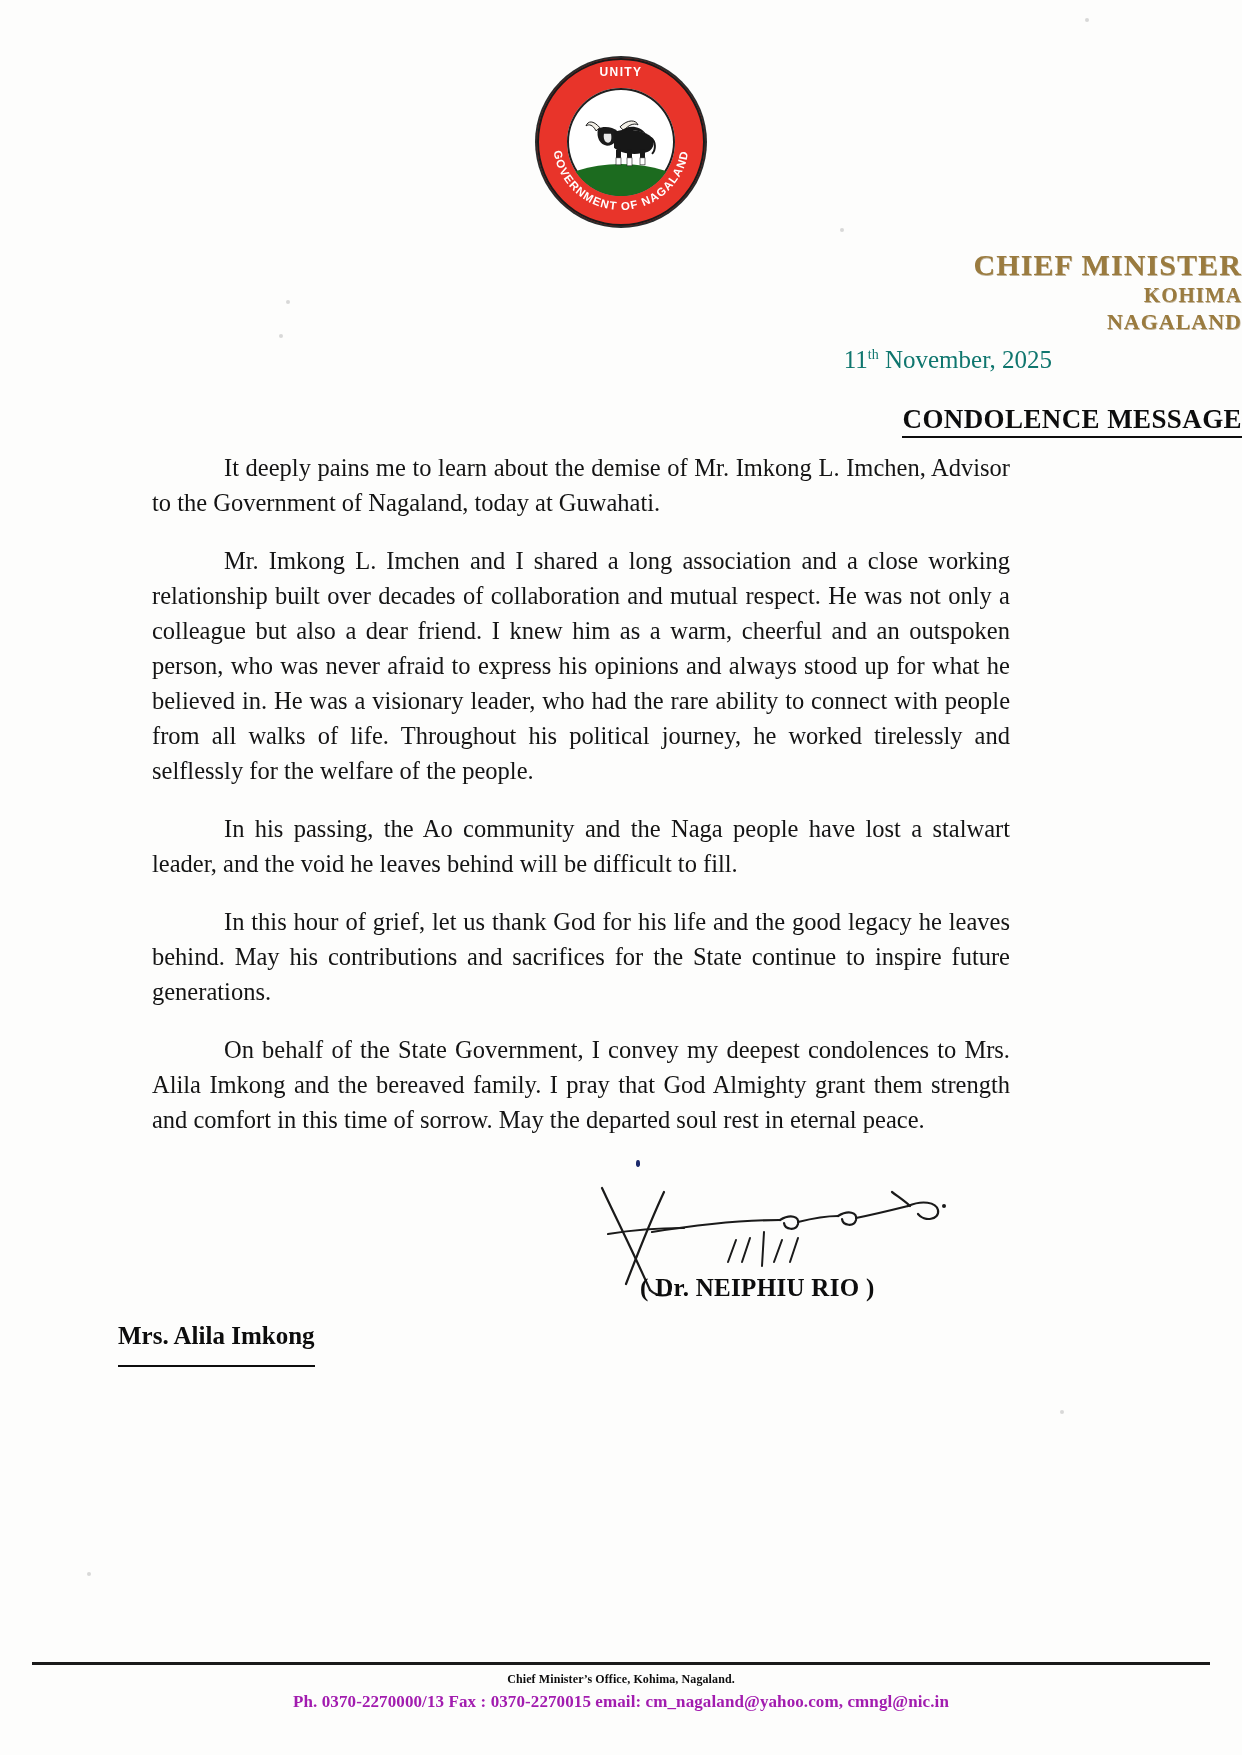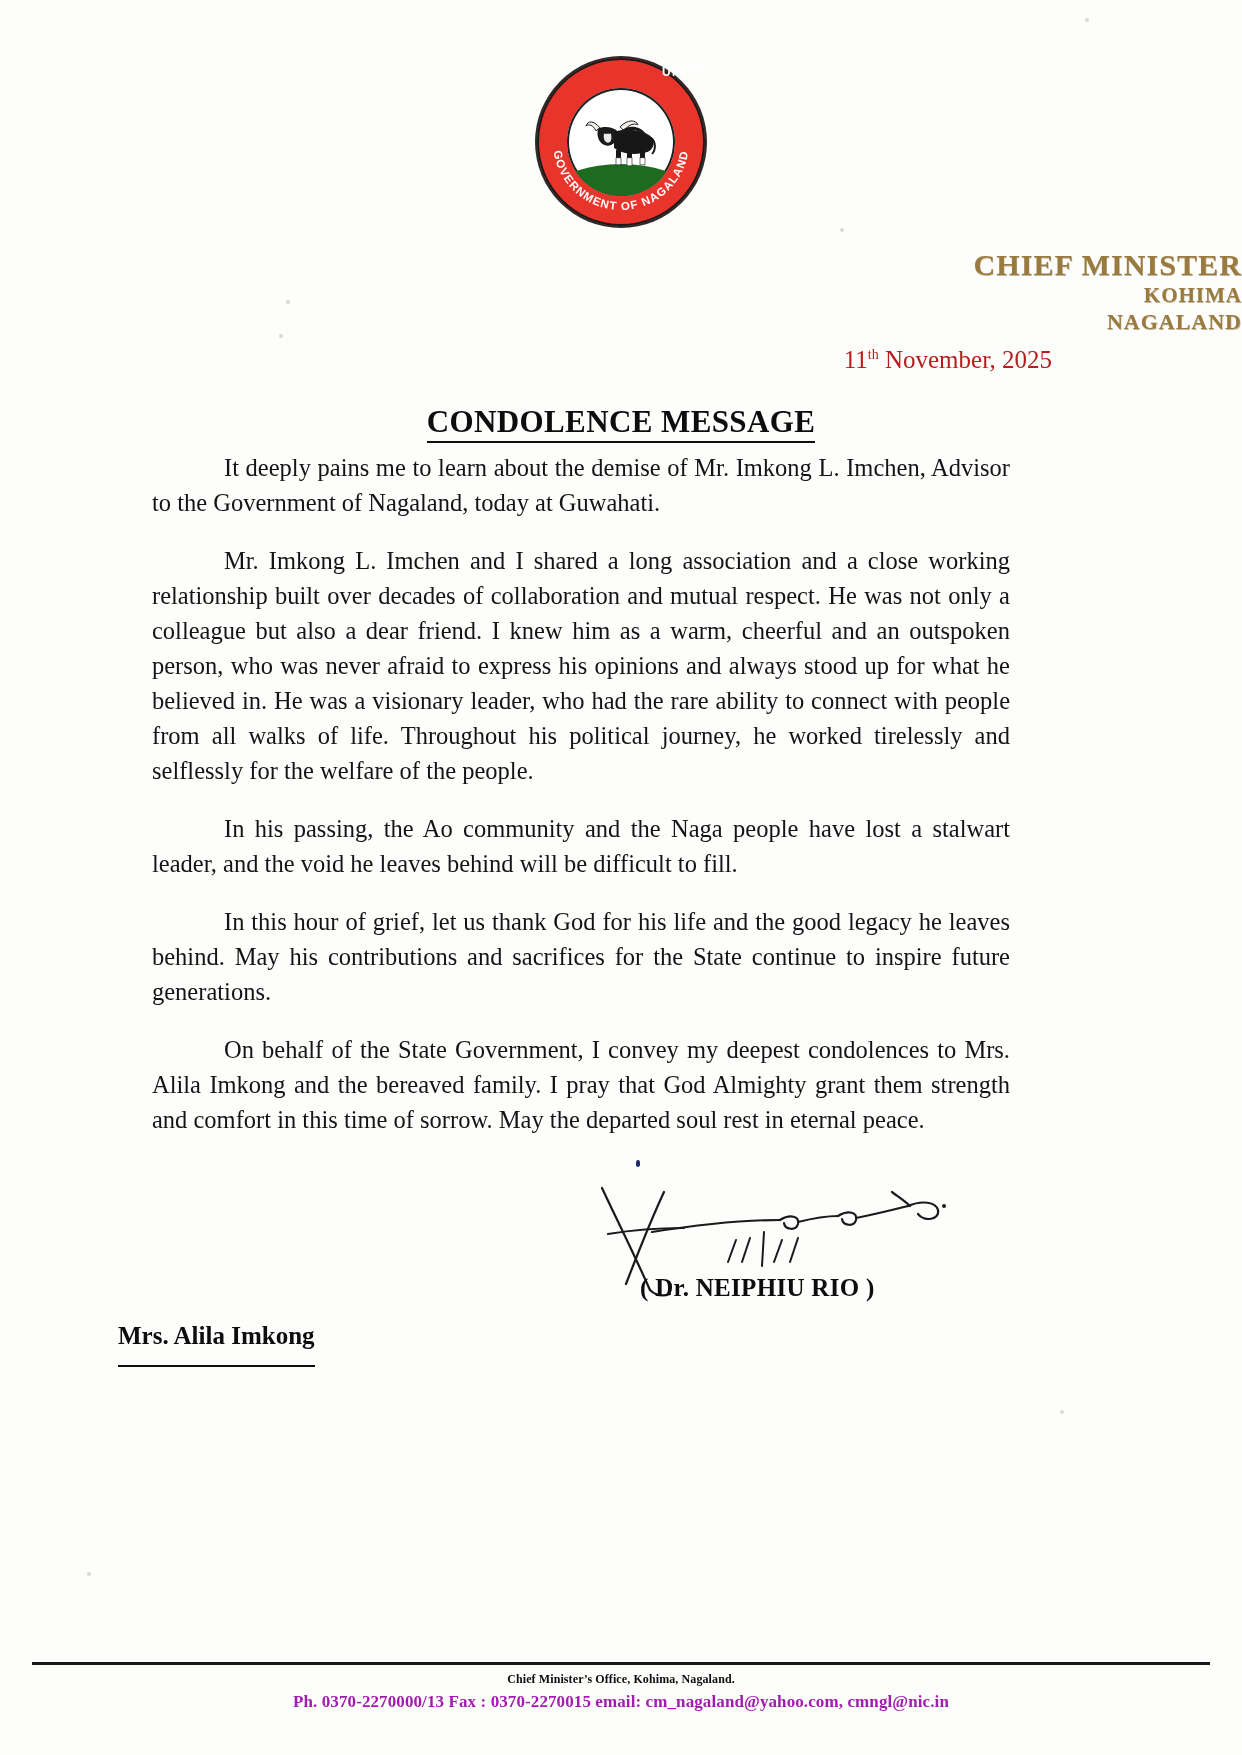--- a/index.html
+++ b/index.html
@@ -57,21 +57,21 @@
   }
   .emblem-bull {
     position: absolute;
     left: 50%; top: 50%;
     transform: translate(-50%, -52%);
     width: 82px; height: 58px;
   }
   .emblem-text-top {
     position: absolute;
     left: 0; right: 0; top: 7px;
-    text-align: right;
+    text-align: center;
     font-family: "Liberation Sans", sans-serif;
     font-size: 12px;
     font-weight: bold;
     letter-spacing: 1.4px;
     color: #ffffff;
   }
   .emblem-arc-bottom {
     position: absolute;
     left: 0; top: 0;
     width: 168px; height: 168px;
@@ -102,36 +102,36 @@
   }
   .lh-1 { font-size: 30px; letter-spacing: 1.1px; }
   .lh-2 { font-size: 22px; letter-spacing: 1.0px; margin-top: 3px; }
   .lh-3 { font-size: 21px; letter-spacing: 1.0px; margin-top: 2px; }
 
   .date-line {
     position: absolute;
     right: 190px;
     top: 346px;
     font-size: 25px;
-    color: #b91c1c;
+    color: #0f766e;
     white-space: nowrap;
   }
   .date-line sup {
     font-size: 14px;
     vertical-align: super;
     line-height: 0;
   }
 
   
   .doc-title {
     position: absolute;
     left: 0; right: 0;
     top: 404px;
-    text-align: center;
-    font-size: 31px;
+    text-align: right;
+    font-size: 27px;
     font-weight: bold;
     letter-spacing: 0.4px;
     color: #0d0d0d;
   }
   .doc-title span {
     border-bottom: 2.4px solid #0d0d0d;
     padding-bottom: 2px;
   }
 
   

